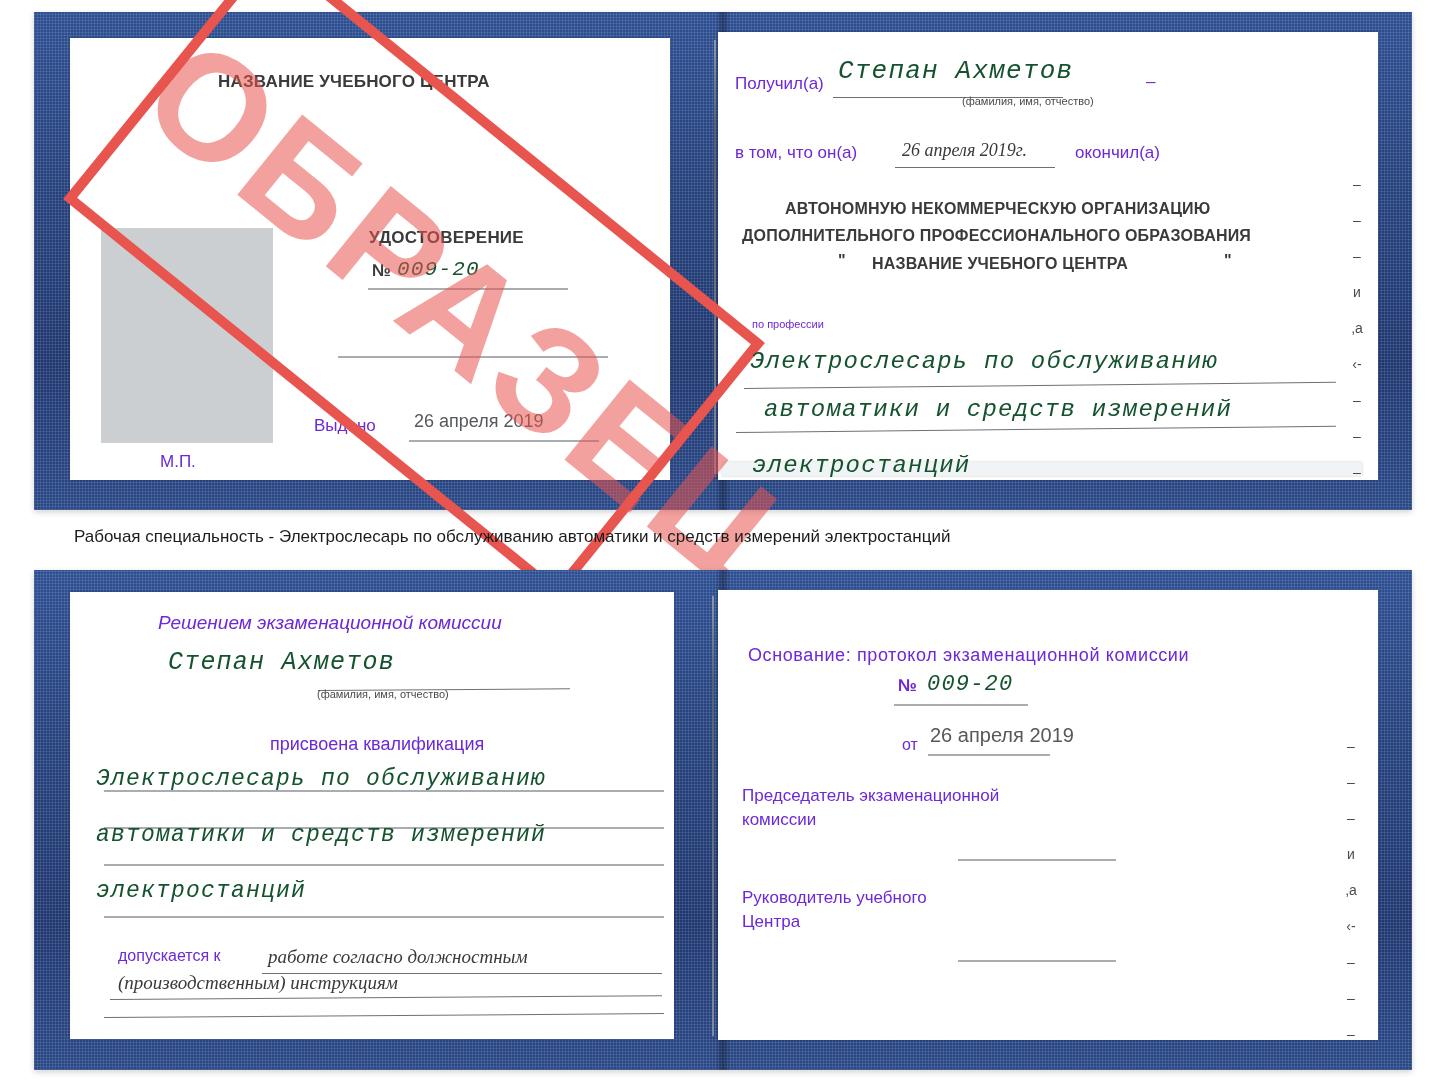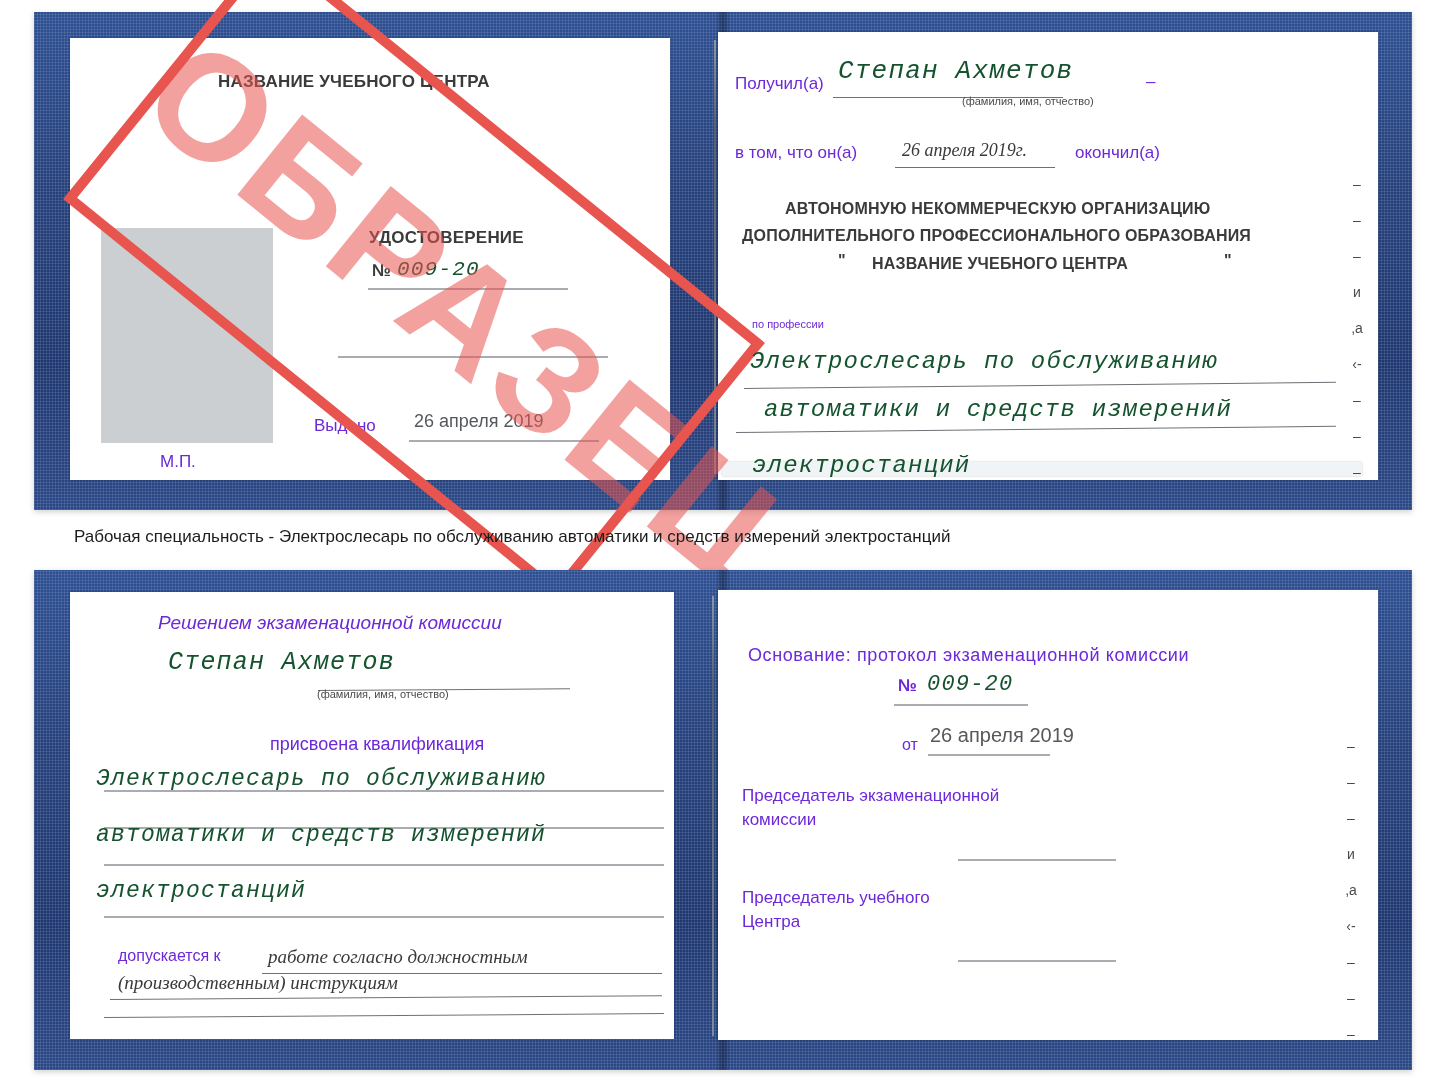--- a/index.html
+++ b/index.html
@@ -261,21 +261,21 @@
 <div class="rule" style="left:894px; top:704px; width:134px;"></div>
 
 <div class="t thin" style="left:902px; top:736px; font-size:16px;">от</div>
 <div class="t gv" style="left:930px; top:724px; font-size:20px;">26 апреля 2019</div>
 <div class="rule" style="left:928px; top:754px; width:122px;"></div>
 
 <div class="t thin" style="left:742px; top:786px; font-size:17px;">Председатель экзаменационной</div>
 <div class="t thin" style="left:742px; top:810px; font-size:17px;">комиссии</div>
 <div class="rule" style="left:958px; top:859px; width:158px;"></div>
 
-<div class="t thin" style="left:742px; top:888px; font-size:17px;">Председатель учебного</div>
+<div class="t thin" style="left:742px; top:888px; font-size:17px;">Руководитель учебного</div>
 <div class="t thin" style="left:742px; top:912px; font-size:17px;">Центра</div>
 <div class="rule" style="left:958px; top:960px; width:158px;"></div>
 
 <div class="margin-col" style="left:1340px; top:728px;">
   <div>–</div>
   <div>–</div>
   <div>–</div>
   <div>и</div>
   <div>,а</div>
   <div>‹-</div>

